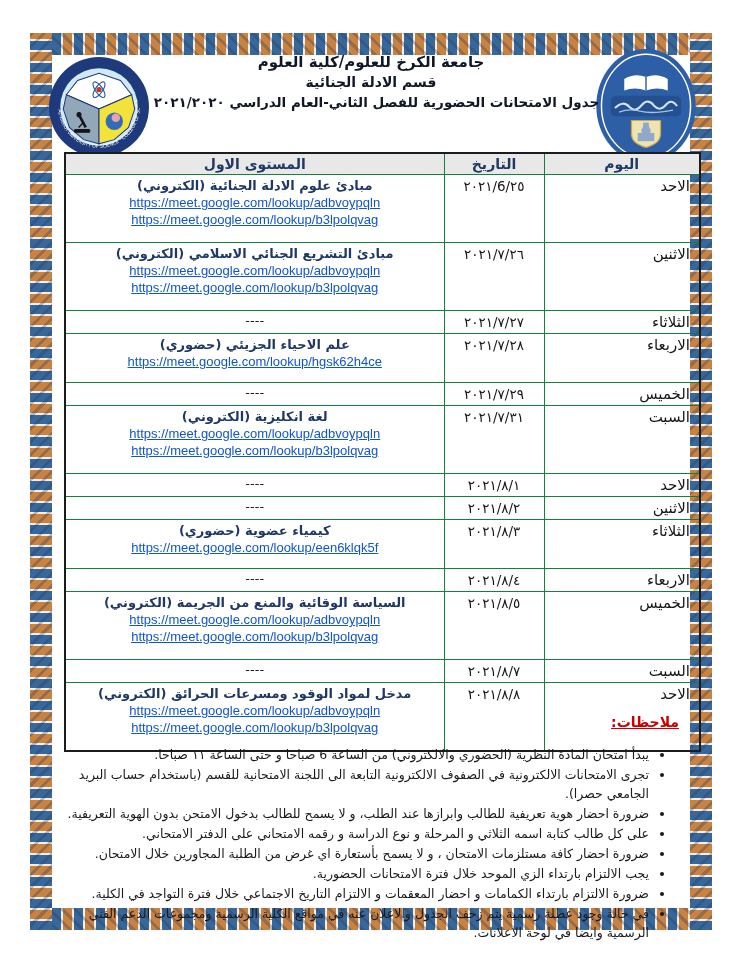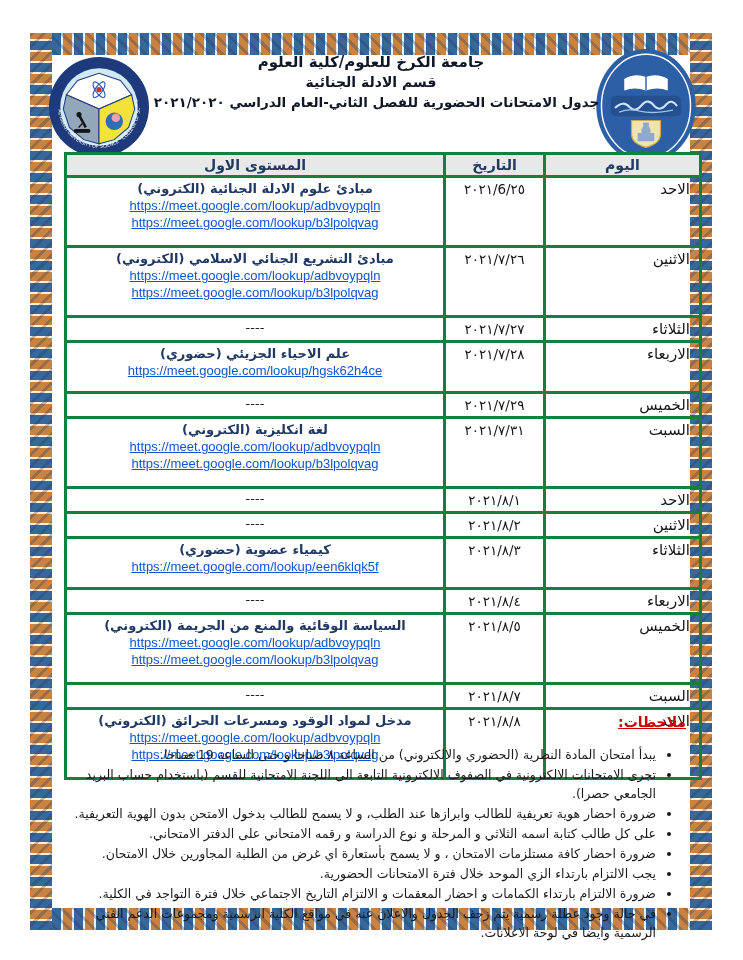--- a/index.html
+++ b/index.html
@@ -25,37 +25,37 @@
   .titles .t1{font-size:15px;line-height:20px;}
   .titles .t2{font-size:14px;line-height:20px;}
   .titles .t3{font-size:13.5px;line-height:20px;padding-left:11px;}
   .titles .t4{font-size:14px;line-height:20px;}
   .logo-left{position:absolute;left:48px;top:56px;}
   .logo-right{position:absolute;left:594px;top:48px;}
 
   
   table.exam{position:absolute;left:64px;top:152px;width:637px;border-collapse:collapse;
              direction:rtl;border:2px solid #1c1c1c;table-layout:fixed;}
-  table.exam th, table.exam td{border:3px solid #15803d;vertical-align:top;}
+  table.exam th, table.exam td{border:1px solid #15803d;vertical-align:top;}
   table.exam th{background:#e8e8e8;color:#1f3864;font-weight:bold;font-size:14px;
                 padding:2px 4px;text-align:center;}
   td.day-cell{text-align:right;padding:2px 9px;font-size:15px;color:#161616;}
   td.date-cell{text-align:center;padding:3px 2px;font-size:13.5px;color:#161616;}
   .date-txt{direction:ltr;unicode-bidi:isolate;}
   td.subject-cell{text-align:center;padding:2px 4px 4px;}
   td.subject-cell.pad-1{padding-bottom:12px;}
   td.subject-cell.pad-2{padding-bottom:14px;}
   .subject-title{font-weight:bold;color:#1f3864;font-size:13px;line-height:17px;}
   .dashes{font-size:13px;color:#222;line-height:16px;}
   a.meet-link{display:block;color:#1155cc;text-decoration:underline;font-size:13px;
               line-height:17px;direction:ltr;unicode-bidi:isolate;cursor:pointer;
               font-family:"Liberation Sans","DejaVu Sans",sans-serif;}
 
   
-  .notes{position:absolute;left:52px;top:712px;width:648px;direction:rtl;}
+  .notes{position:absolute;left:45px;top:712px;width:648px;direction:rtl;}
   .notes-title{display:inline-block;color:#cc0000;font-weight:bold;font-size:14px;
                text-decoration:underline;margin-right:14px;}
   ul.notes-list{margin:14px 0 0 0;padding:0 44px 0 0;list-style:disc;}
   ul.notes-list li{font-size:12.5px;line-height:19px;color:#1a1a1a;margin-bottom:1px;}
 </style>
 </head>
 <body>
 
 <div class="page">
 
@@ -246,21 +246,21 @@
             <a class="meet-link">https://meet.google.com/lookup/adbvoypqln</a>
             <a class="meet-link">https://meet.google.com/lookup/b3lpolqvag</a>
           </td>
         </tr>
       </tbody>
   </table>
 
   <div class="notes">
     <span class="notes-title">ملاحظات:</span>
     <ul class="notes-list">
-        <li>يبدأ امتحان المادة النظرية (الحضوري والالكتروني) من الساعة ٨ صباحا و حتى الساعة 19 صباحا.</li>
+        <li>يبدأ امتحان المادة النظرية (الحضوري والالكتروني) من الساعة 6 صباحا و حتى الساعة ١١ صباحا.</li>
         <li>تجرى الامتحانات الالكترونية في الصفوف الالكترونية التابعة الى اللجنة الامتحانية للقسم (باستخدام حساب البريد الجامعي حصرا).</li>
         <li>ضرورة احضار هوية تعريفية للطالب وابرازها عند الطلب، و لا يسمح للطالب بدخول الامتحن بدون الهوية التعريفية.</li>
         <li>على كل طالب كتابة اسمه الثلاثي و المرحلة و نوع الدراسة و رقمه الامتحاني على الدفتر الامتحاني.</li>
         <li>ضرورة احضار كافة مستلزمات الامتحان ، و لا يسمح بأستعارة اي غرض من الطلبة المجاورين خلال الامتحان.</li>
         <li>يجب الالتزام بارتداء الزي الموحد خلال فترة الامتحانات الحضورية.</li>
         <li>ضرورة الالتزام بارتداء الكمامات و احضار المعقمات و الالتزام التاريخ الاجتماعي خلال فترة التواجد في الكلية.</li>
         <li>في حالة وجود عطلة رسمية يتم زحف الجدول والاعلان عنه في مواقع الكلية الرسمية ومجموعات الدعم الفني الرسمية وايضا في لوحة الاعلانات.</li>
       </ul>
   </div>
 

